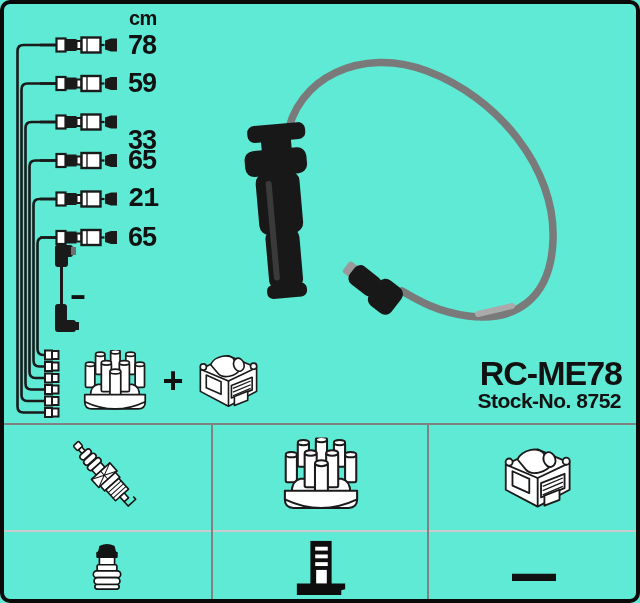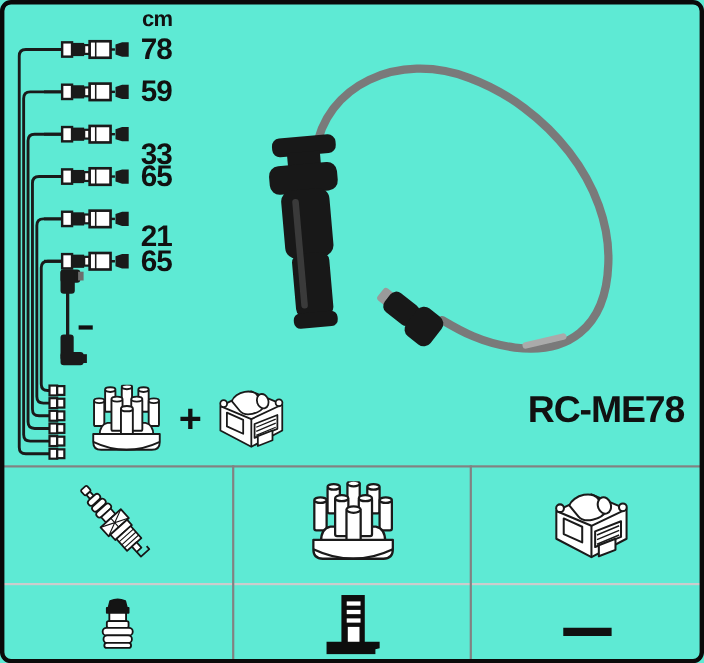--- a/index.html
+++ b/index.html
@@ -8,21 +8,21 @@
     font-family:"Liberation Sans",sans-serif;color:#111;overflow:hidden;
   }
   .abs{position:absolute;}
   .frame{
     position:absolute;inset:0;border:4px solid #0a0a0a;border-radius:10px;
     pointer-events:none;z-index:50;
   }
   .unit-label{left:129px;top:7px;font-size:20px;font-weight:bold;letter-spacing:-0.5px;}
   .len{left:128px;width:46px;font-size:27px;font-weight:bold;letter-spacing:-1px;}
   .len-1{top:30px;} .len-2{top:68px;} .len-3{top:107px;margin-top:18px;}
-  .len-4{top:145px;} .len-5{top:200px;} .len-6{top:222px;}
+  .len-4{top:145px;} .len-5{top:184px;font-family:Liberation Mono, monospace;} .len-6{top:222px;}
   .len-7{left:66px;top:280px;width:24px;text-align:center;font-size:26px;font-weight:bold;transform:scaleY(1.5);}
   .plus-sign{left:158px;top:360px;width:30px;text-align:center;font-size:36px;font-weight:bold;}
   .model{right:18px;top:354px;font-size:34px;font-weight:bold;letter-spacing:-1px;text-align:right;}
   .stock{right:19px;top:389px;font-size:21px;font-weight:bold;letter-spacing:-0.5px;text-align:right;}
   .gridline{background:#828282;z-index:10;}
   .gl-top{left:0;top:423px;width:640px;height:2px;}
   .gl-v1{left:211px;top:423px;width:2px;height:180px;}
   .gl-v2{left:427px;top:423px;width:2px;height:180px;}
   .gl-row{left:0;top:530px;width:640px;height:2px;background:#cccccc;}
   .grid-dash{left:505px;top:546px;width:58px;text-align:center;font-size:44px;font-weight:bold;transform:scaleY(1.7);}
@@ -218,20 +218,21 @@
   <div class="abs unit-label">cm</div>
   <div class="abs len len-1">78</div>
   <div class="abs len len-2">59</div>
   <div class="abs len len-3">33</div>
   <div class="abs len len-4">65</div>
   <div class="abs len len-5">21</div>
   <div class="abs len len-6">65</div>
   <div class="abs len-7">–</div>
   <div class="abs plus-sign">+</div>
   <div class="abs model">RC-ME78</div>
+  <div class="abs stock">Stock-No. 8752</div>
 
   <div class="abs gridline gl-top"></div>
   <div class="abs gridline gl-v1"></div>
   <div class="abs gridline gl-v2"></div>
   <div class="abs gl-row"></div>
 
   <svg class="abs" style="left:52px;top:428px" width="106" height="96" viewBox="0 0 132 132">
       <use href="#sym-plug"></use>
     </svg>
   <svg class="abs" style="left:278px;top:432px" width="86" height="90" viewBox="0 0 100 92">

